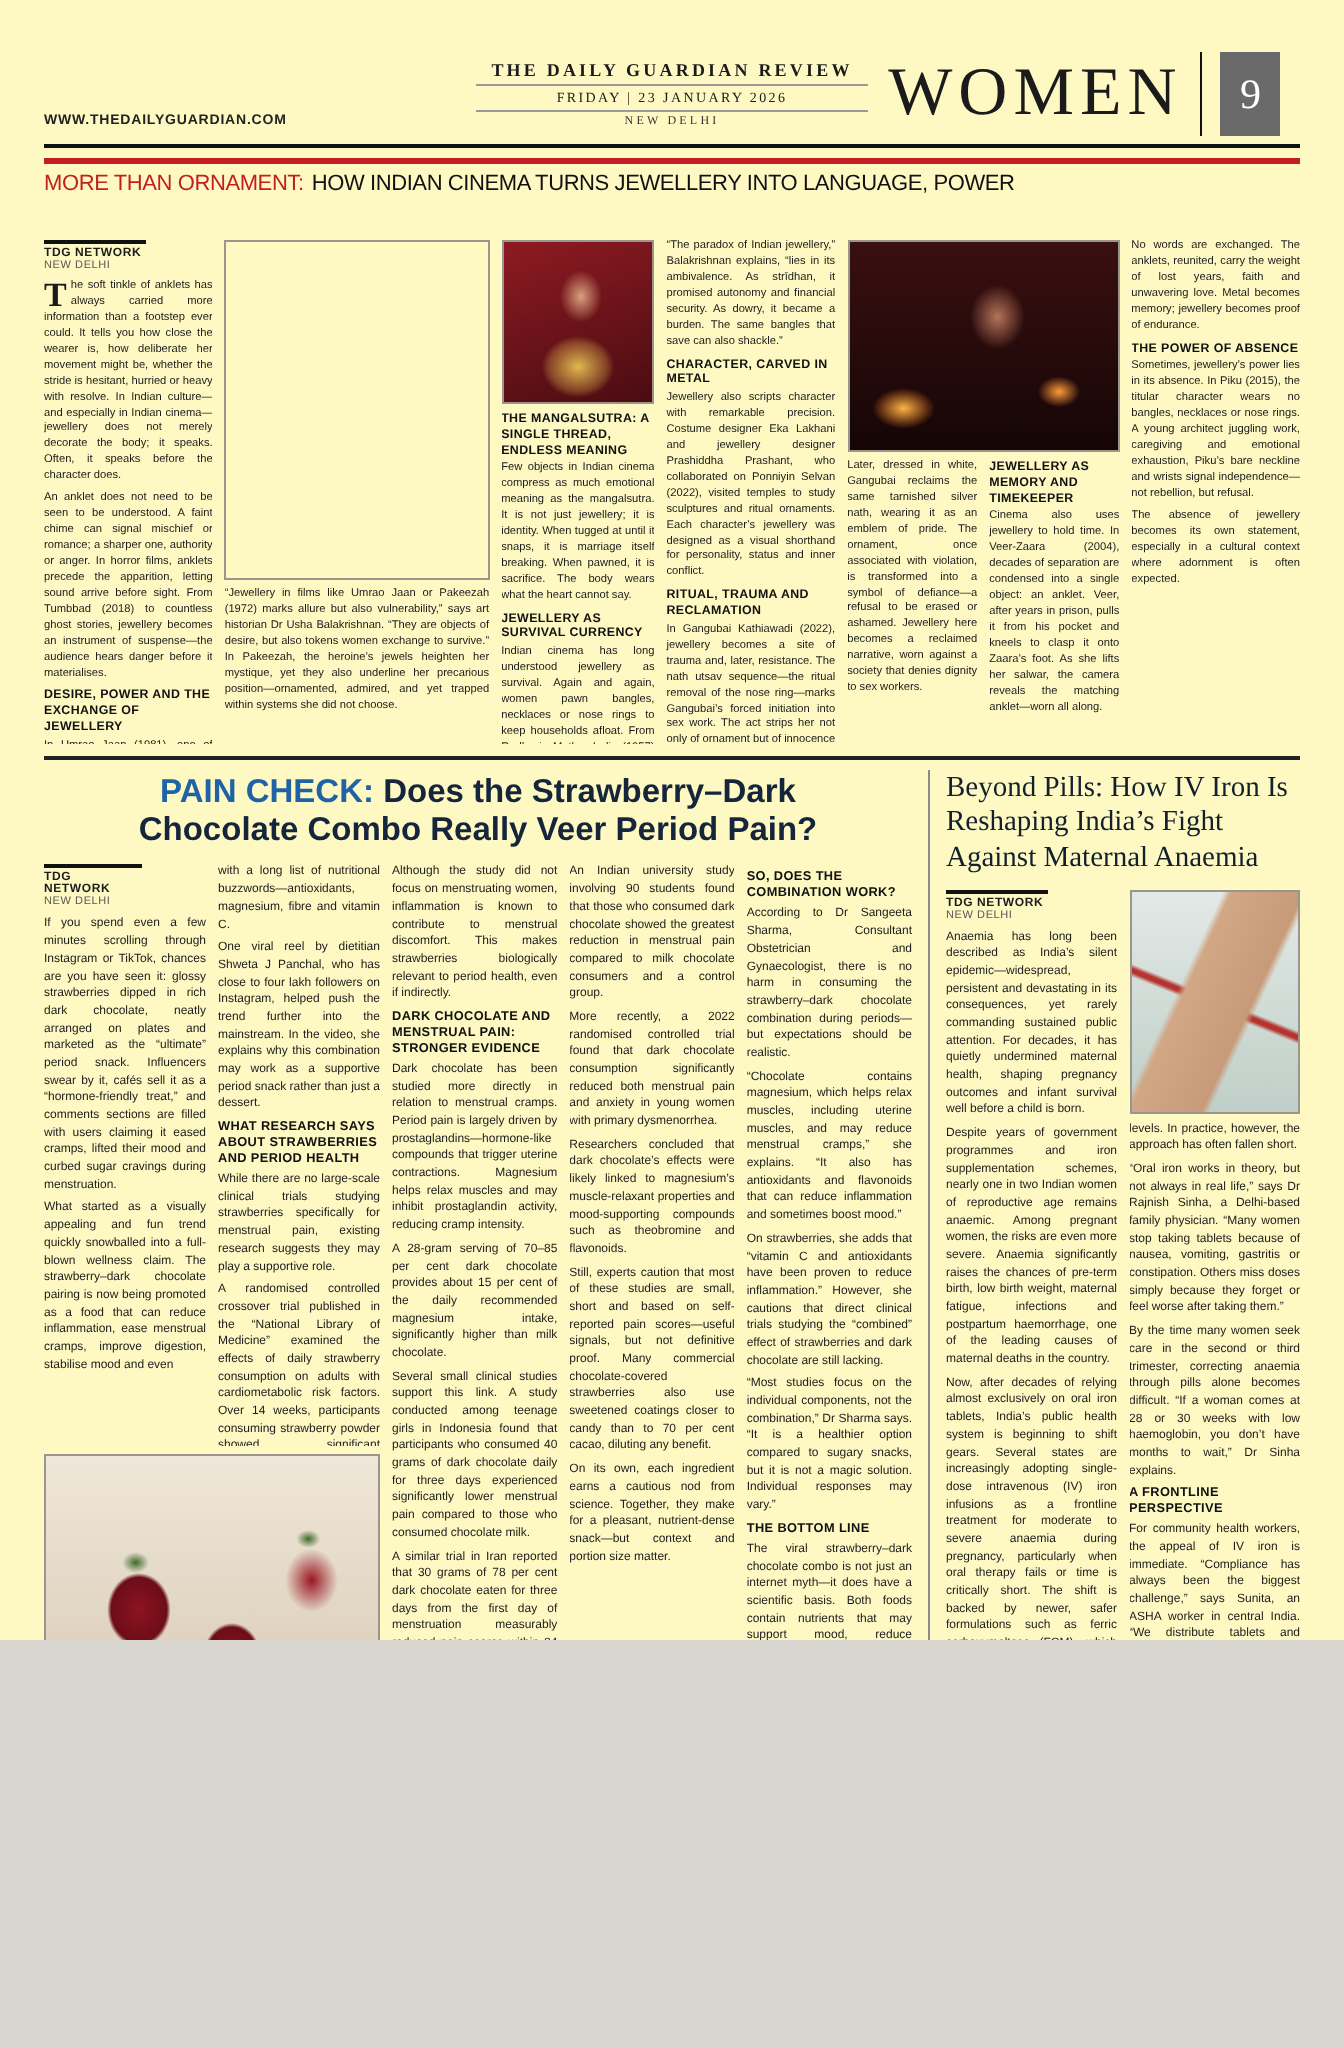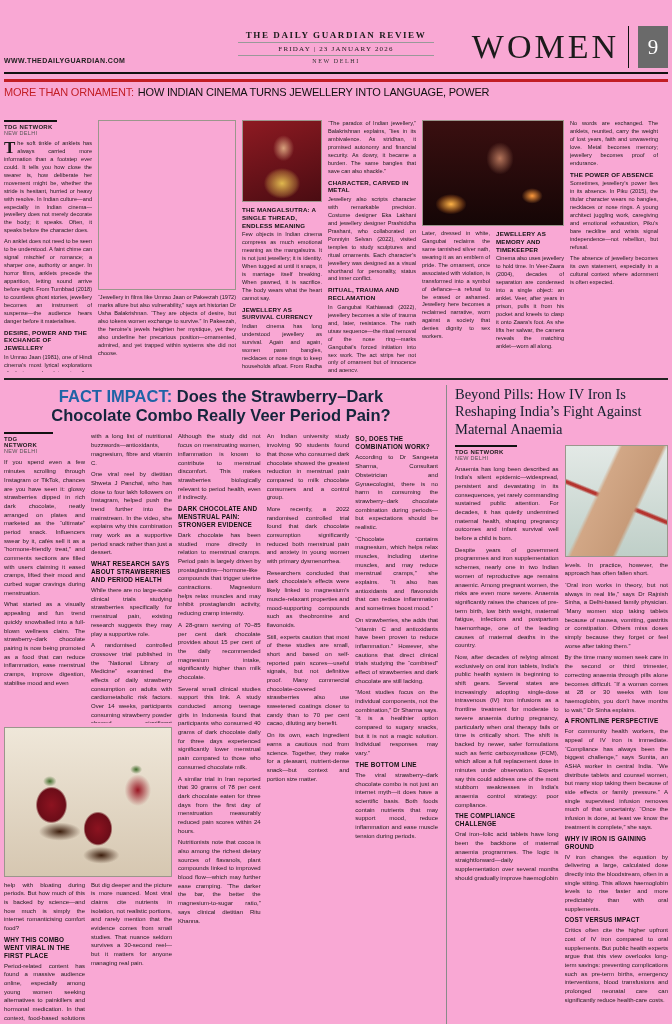--- a/index.html
+++ b/index.html
@@ -1,27 +1,27 @@
 <!DOCTYPE html>
 <html><head>
 <meta charset="utf-8">
 <style>
   *{margin:0;padding:0;box-sizing:border-box;}
   html,body{background:#d9d6cf;}
-  .page{width:672px;height:1024px;margin:0 auto;background:#f9a8d4;color:#1b1b1b;
-        font-family:"Liberation Sans",sans-serif;padding:8px 4px 6px;overflow:hidden;position:relative;}
+  .page{width:672px;height:820px;margin:0 auto;background:#fef9c3;color:#1b1b1b;
+        font-family:"Liberation Sans",sans-serif;padding:8px 22px 6px;overflow:hidden;position:relative;}
 
   
   .masthead{display:flex;align-items:flex-end;border-bottom:2px solid #111;padding-bottom:4px;height:66px;}
   .mh-left{flex:1;font-size:7px;font-weight:bold;letter-spacing:.4px;color:#222;padding-bottom:4px;}
   .mh-center{flex:0 0 auto;text-align:center;font-family:"Liberation Serif",serif;padding-bottom:4px;}
   .mh-review{font-size:9px;font-weight:bold;letter-spacing:1.6px;border-bottom:1px solid #999;padding:0 8px 2px;}
   .mh-date{font-size:7px;letter-spacing:1.2px;border-bottom:1px solid #999;padding:2px 8px;}
   .mh-city{font-size:6px;letter-spacing:1.6px;color:#333;padding-top:2px;}
-  .mh-right{flex:1;display:flex;align-items:center;justify-content:flex-end;gap:9px;}
+  .mh-right{flex:1;display:flex;align-items:center;justify-content:center;gap:9px;}
   .mh-section{font-family:"Liberation Serif",serif;font-size:34px;letter-spacing:3px;font-weight:500;line-height:1;}
   .mh-vr{width:1px;height:42px;background:#111;}
   .mh-page{width:30px;height:42px;background:#6a6a6a;color:#fff;font-family:"Liberation Serif",serif;
            font-size:21px;display:flex;align-items:center;justify-content:center;}
 
   
   .a1-rule{height:3px;background:#c21e25;margin:5px 0 4px;}
   .a1-head{font-size:11px;font-weight:400;letter-spacing:-.2px;white-space:nowrap;overflow:hidden;margin-bottom:22px;color:#111;}
   .a1-head .kick{color:#c21e25;margin-right:4px;}
   .a1-body{display:flex;gap:6px;height:252px;overflow:hidden;}
@@ -171,21 +171,21 @@
 
     </div>
   </section>
 
   <div class="divider"></div>
 
   <section class="bottom">
 
     <article class="fc">
       <h2 class="fc-head">
-        <span class="fc-kick">FACT IMPACT:</span><span> Does the Strawberry–Dark Chocolate Combo Really Veer Period Pain?</span>
+        <span class="fc-kick">PAIN CHECK:</span><span> Does the Strawberry–Dark Chocolate Combo Really Veer Period Pain?</span>
       </h2>
       <div class="fc-body">
 
         <div class="fc-lg">
           <div class="fc-lg-top">
             <div class="fcol">
               <div class="byline">
                 <div class="by-net">TDG NETWORK</div>
                 <div class="by-loc">NEW DELHI</div>
               </div>

